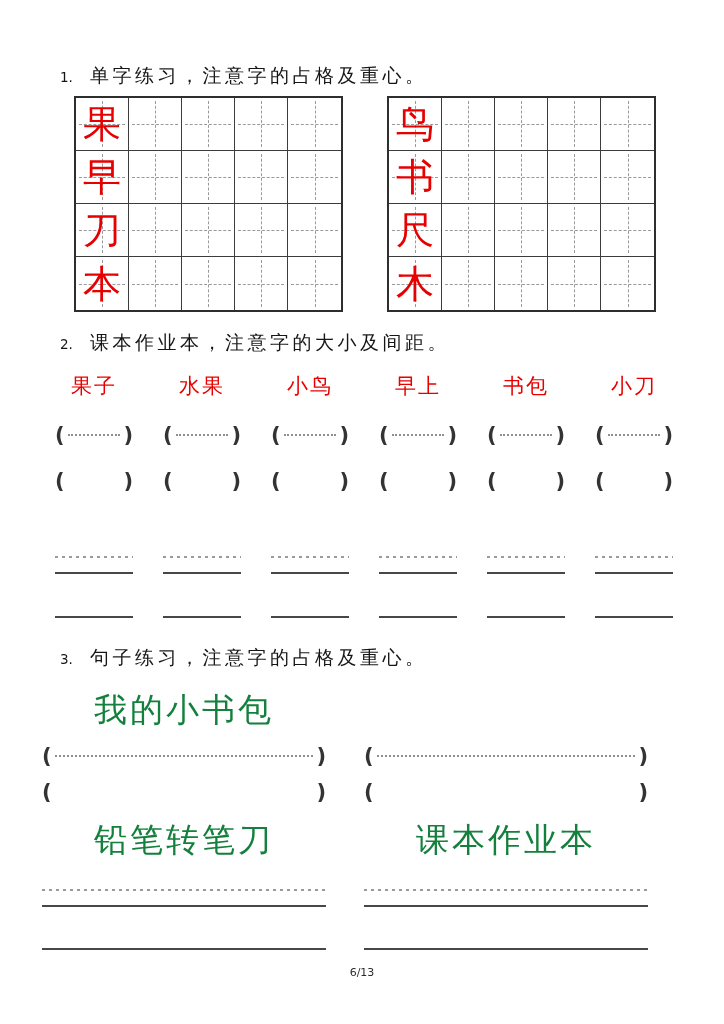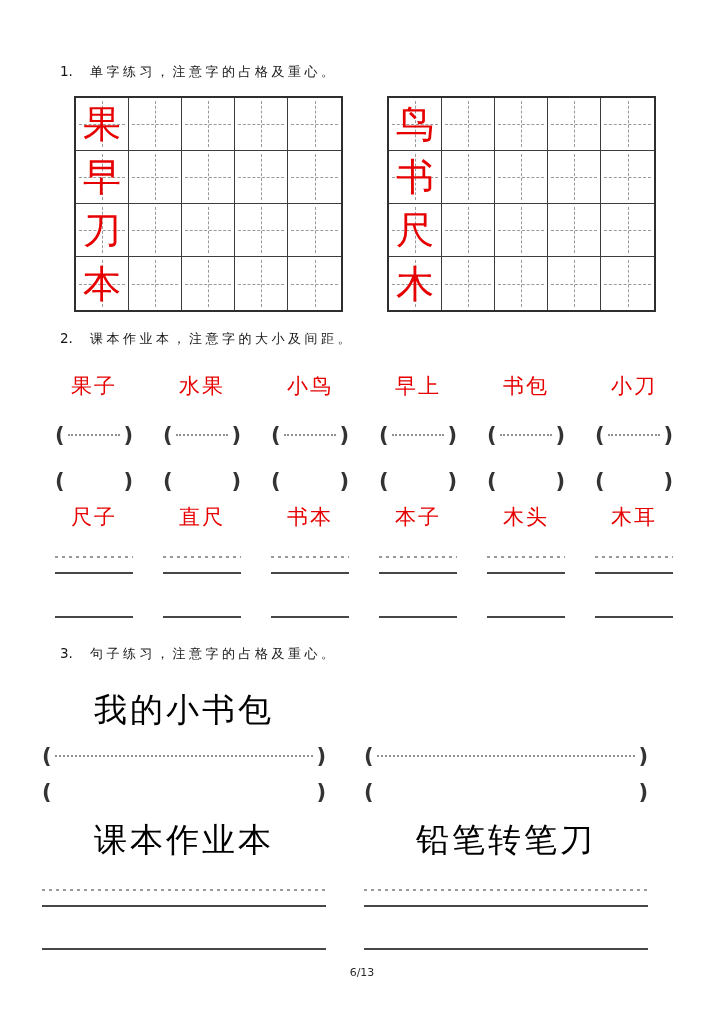--- a/index.html
+++ b/index.html
@@ -11,21 +11,21 @@
     font-family:"DejaVu Sans","Liberation Sans",sans-serif;
     overflow:hidden;
   }
   
   .heading{
     position:absolute;left:60px;
     display:flex;align-items:baseline;
     color:#161616;white-space:nowrap;
   }
   .heading .hnum{font-size:13.5px;margin-right:17px;letter-spacing:0;}
-  .heading .htitle{font-size:13px;letter-spacing:3.5px;}
+  .heading .htitle{font-size:19px;letter-spacing:3.5px;}
   
   .tzg{
     position:absolute;top:96px;
     display:grid;
     grid-template-columns:repeat(5,53px);
     grid-auto-rows:53px;
     border:2px solid #2e2e2e;
     background:#fff;
   }
   .cell{
@@ -59,21 +59,21 @@
     font-size:21px;line-height:1.2;color:#e60000;
     letter-spacing:2px;white-space:nowrap;
   }
   
   .row2{
     position:absolute;left:42px;width:606px;
     display:flex;justify-content:space-between;
   }
   .sentence{
     width:284px;text-align:center;
-    font-size:33px;line-height:1.2;color:#000000;
+    font-size:33px;line-height:1.2;color:#15803d;
     letter-spacing:3px;white-space:nowrap;
   }
   
   .pgroup{
     display:flex;align-items:center;
     width:78px;height:22px;
     color:#333333;font-size:21px;font-weight:600;
     font-style:normal;
   }
   .pgroup.wide{width:284px;}
@@ -238,28 +238,20 @@
         <i class="mid"></i>
         <i>)</i>
       </span>
     <span class="pgroup">
         <i>(</i>
         <i class="mid"></i>
         <i>)</i>
       </span>
   </div>
 
-  <div class="row6" style="top:505px">
-    <span class="word">尺子</span>
-    <span class="word">直尺</span>
-    <span class="word">书本</span>
-    <span class="word">本子</span>
-    <span class="word">木头</span>
-    <span class="word">木耳</span>
-  </div>
 
   <div class="row6" style="top:556px">
     <i class="line dashline"></i>
     <i class="line dashline"></i>
     <i class="line dashline"></i>
     <i class="line dashline"></i>
     <i class="line dashline"></i>
     <i class="line dashline"></i>
   </div>
 
@@ -309,22 +301,22 @@
         <i>)</i>
       </span>
     <span class="pgroup wide">
         <i>(</i>
         <i class="mid"></i>
         <i>)</i>
       </span>
   </div>
 
   <div class="row2" style="top:820px">
+    <span class="sentence">铅笔转笔刀</span>
     <span class="sentence">课本作业本</span>
-    <span class="sentence">铅笔转笔刀</span>
   </div>
 
   <div class="row2" style="top:889px">
     <i class="line wide dashline"></i>
     <i class="line wide dashline"></i>
   </div>
   <div class="row2" style="top:905px">
     <i class="line wide solidline"></i>
     <i class="line wide solidline"></i>
   </div>

